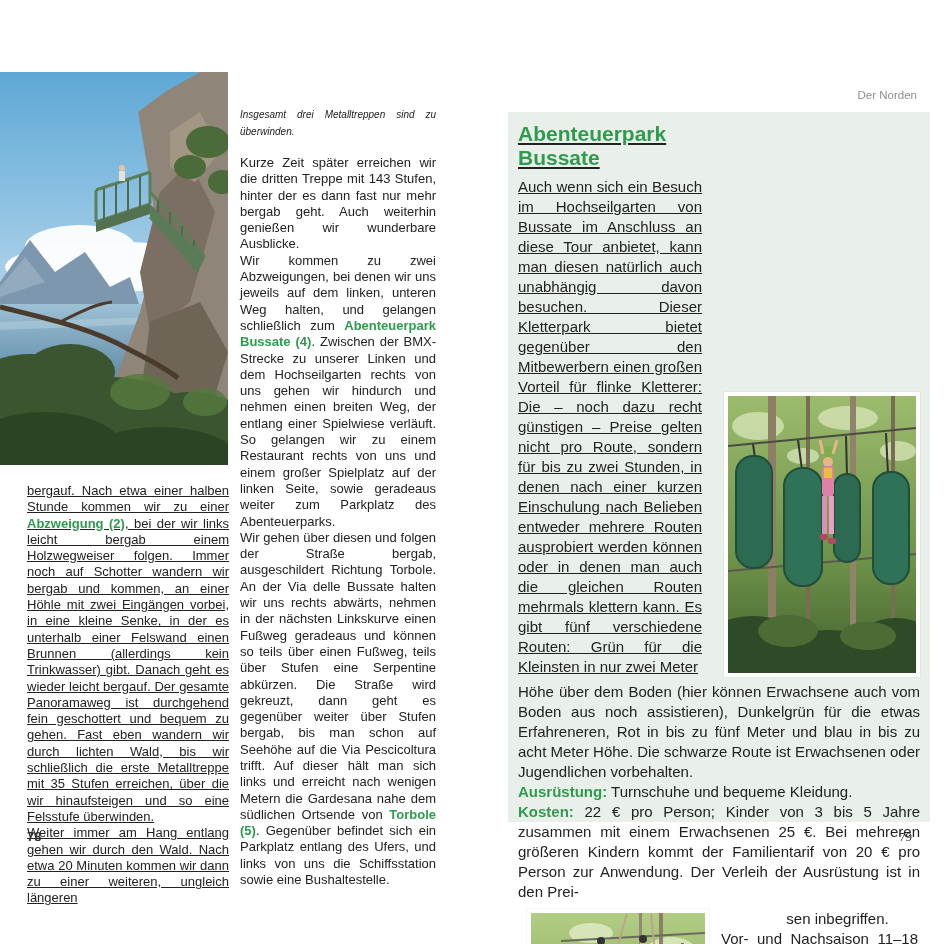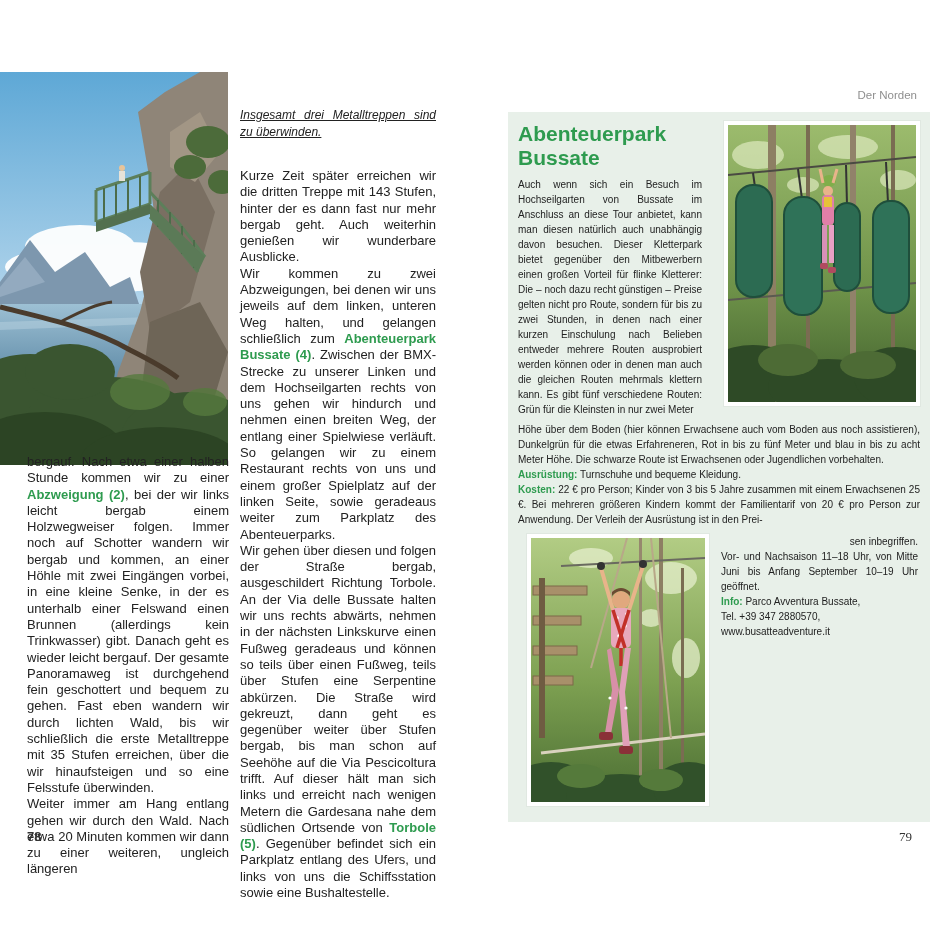--- a/index.html
+++ b/index.html
@@ -10,42 +10,42 @@
   }
   html,body{margin:0;padding:0;background:#ffffff;}
   body{font-family:"Liberation Sans",sans-serif;color:var(--ink);}
   #page{position:relative;width:944px;height:944px;background:#fff;overflow:hidden;}
 
   .header-label{position:absolute;top:89px;right:27px;font-size:11.5px;color:var(--hdr);}
 
   
   #photo-lake{position:absolute;left:0;top:72px;width:228px;height:393px;}
   #photo-lake svg{display:block;}
-  #col-left{position:absolute;left:27px;top:454px;width:202px;}
+  #col-left{position:absolute;left:27px;top:483px;width:202px;text-decoration:underline;}
   #col-mid{position:absolute;left:240px;top:107px;width:196px;}
-  .caption{font-size:12px;line-height:16.5px;font-style:italic;text-align:justify;margin:0 0 28px 0;text-decoration:underline;}
+  .caption{font-size:10px;line-height:16.5px;font-style:italic;text-align:justify;margin:0 0 15px 0;}
   p.body{font-size:13px;line-height:16.3px;text-align:justify;margin:0;hyphens:auto;-webkit-hyphens:auto;}
   .gb{color:var(--green);font-weight:bold;}
   .pagenum{position:absolute;top:829px;font-size:13px;color:#333;}
   #pagenum-left{left:27px;font-weight:bold;}
   #pagenum-right{right:32px;font-family:Liberation Serif, serif;}
 
   
   #infobox{position:absolute;left:508px;top:112px;width:422px;height:710px;background:var(--boxbg);box-sizing:border-box;padding:9px 10px;}
-  #infobox p.body{font-size:10px;line-height:15px;}
+  #infobox p.body{font-size:15px;line-height:20px;}
   .ib-title{font-size:21px;font-weight:bold;color:var(--green);line-height:24px;margin:1px 0 7px 0;}
-  .ib-row1{display:flex;gap:22px;align-items:flex-start;}
+  .ib-row1{display:flex;gap:22px;align-items:flex-end;text-decoration:underline;}
   .ib-col1{width:196px;}
   .photo-frame{background:#fff;padding:4px;flex:0 0 auto;box-shadow:0 0 0 1px rgba(0,0,0,0.03);}
   .photo-frame svg{display:block;}
   .ib-full{margin-top:5px;}
   .ib-row2{display:flex;gap:12px;margin-top:7px;align-items:flex-start;}
   .ib-row2 .photo-frame{margin-left:9px;}
   .ib-col2{width:197px;}
-  .ib-col2 p:first-child{text-align:right;padding-left:36px;}
+  .ib-col2 p:first-child{text-align:center;padding-left:36px;}
 </style>
 </head>
 <body>
 
 <div id="page">
 
   <div class="header-label">Der Norden</div>
 
   <div id="photo-lake">
     <svg width="228" height="393" viewBox="0 0 228 393" xmlns="http://www.w3.org/2000/svg">

